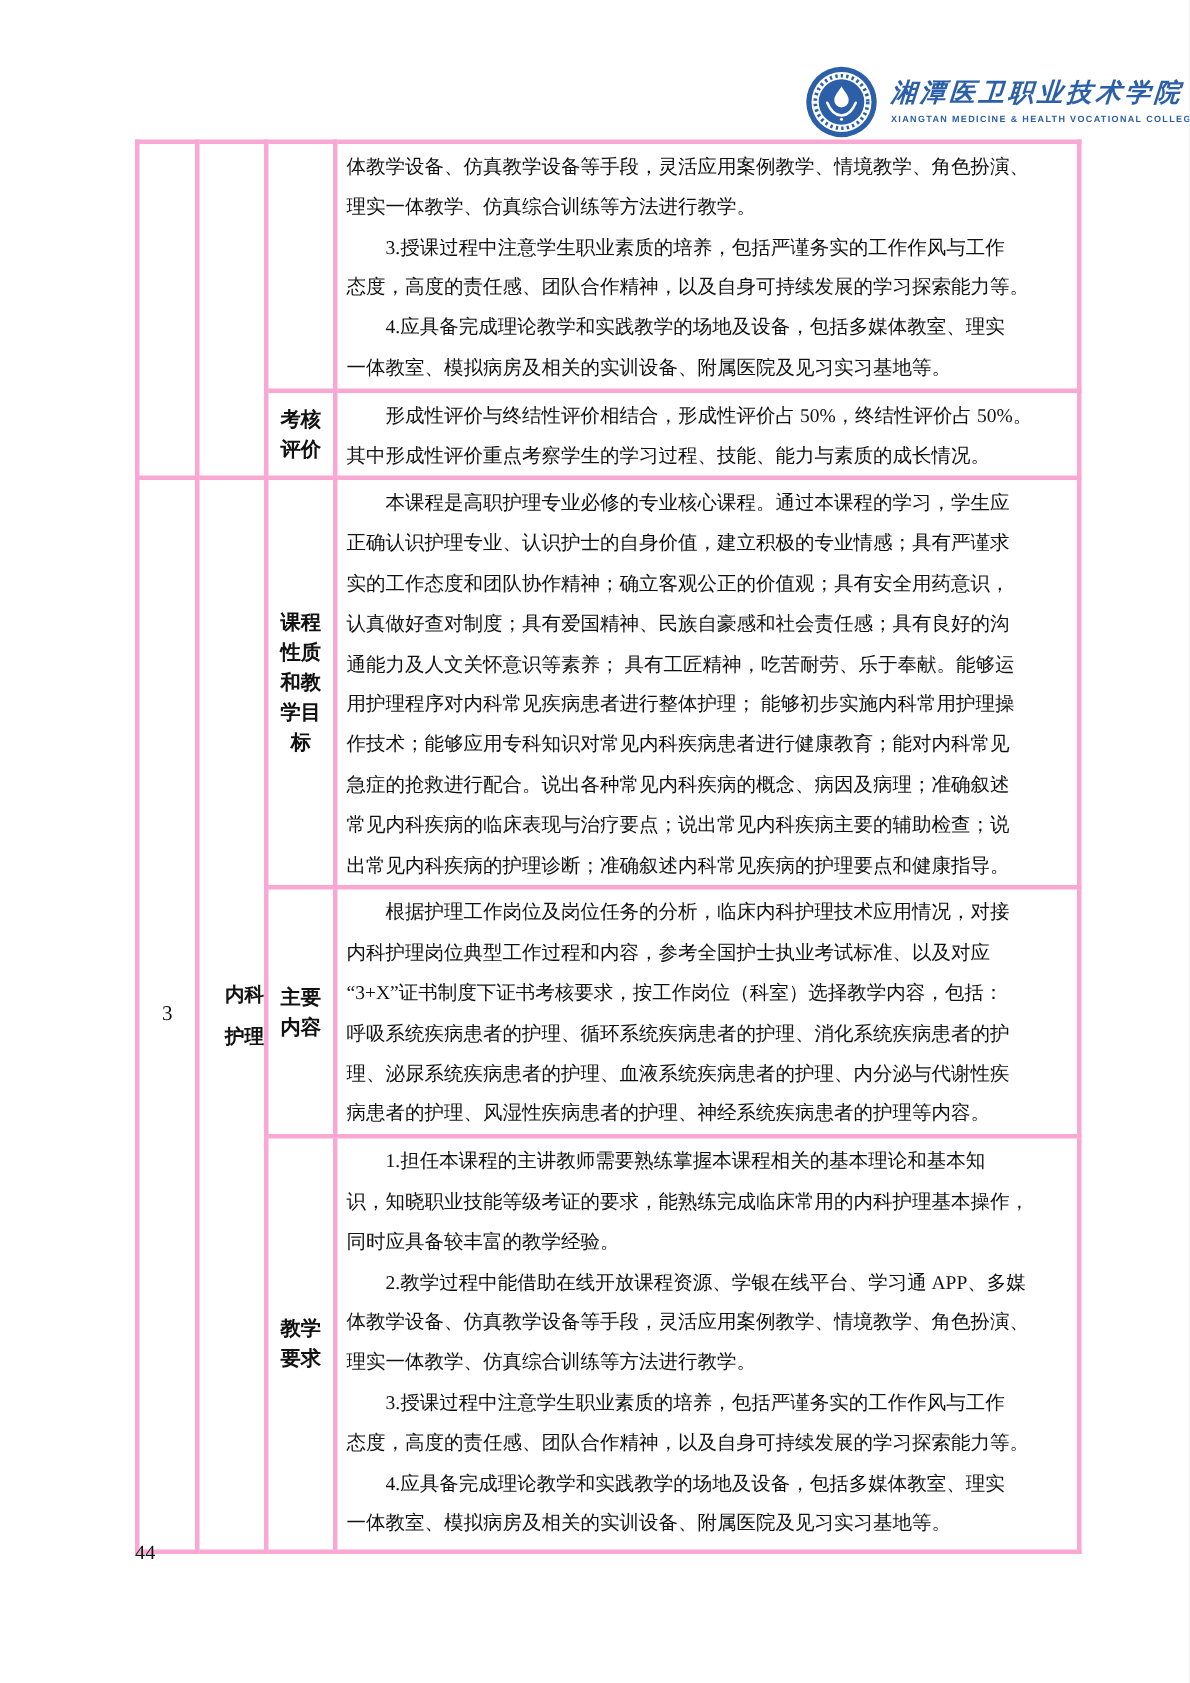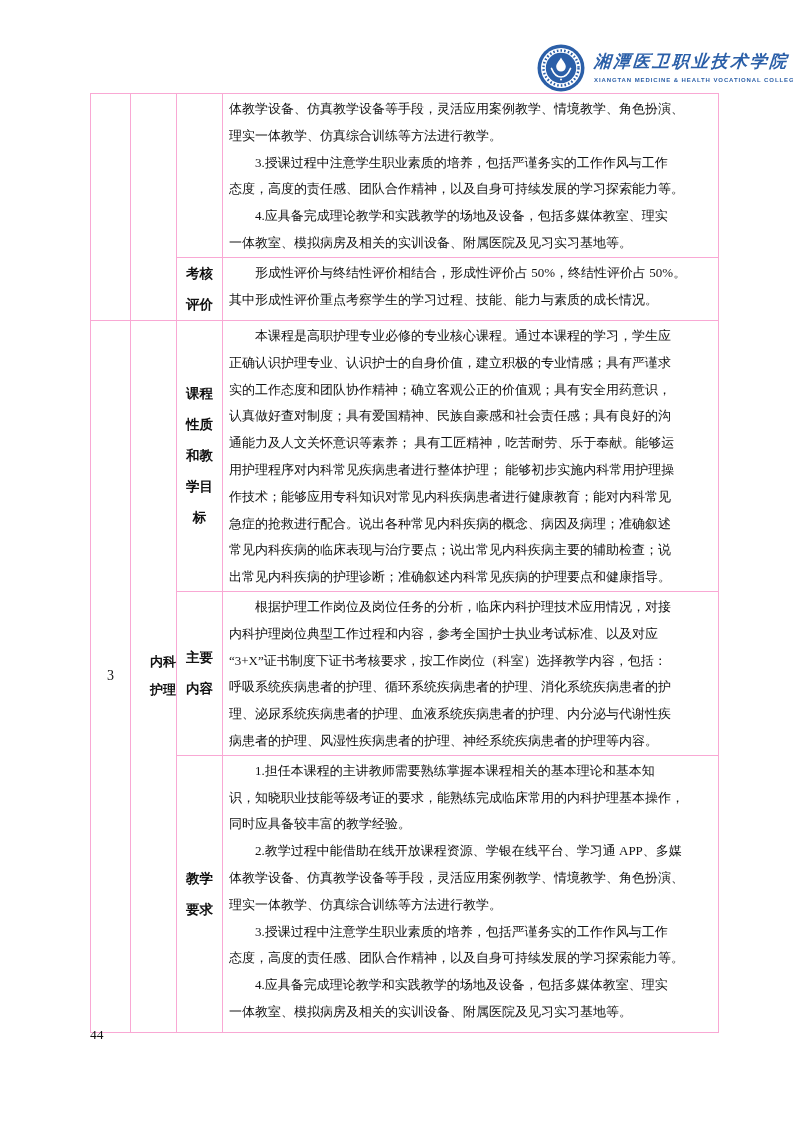--- a/index.html
+++ b/index.html
@@ -20,34 +20,34 @@
   .brand-en{
     font-family:"Liberation Sans","DejaVu Sans",sans-serif;
     font-size:6px;font-weight:bold;letter-spacing:0.9px;margin-top:4px;
     color:#2b5fa8;white-space:nowrap;
   }
   
   table.doc{
     position:absolute;left:90px;top:93px;width:628px;
     border-collapse:collapse;table-layout:fixed;
   }
-  table.doc td{border:1px solid #f9a8d4;padding:0;overflow:hidden;}
+  table.doc td{border:3px solid #f9a8d4;padding:0;overflow:hidden;}
   td.idx{
     width:40px;text-align:center;vertical-align:middle;
     font-size:14px;font-family:"Liberation Serif",serif;
   }
   td.course{
     width:46px;text-align:right;vertical-align:middle;
     font-family:"Liberation Sans","DejaVu Sans",sans-serif;
     font-weight:bold;font-size:13px;line-height:28px;white-space:pre;
   }
   td.label{
     width:46px;text-align:center;vertical-align:middle;
     font-family:"Liberation Sans","DejaVu Sans",sans-serif;
-    font-weight:bold;font-size:13.5px;line-height:31px;white-space:pre;
+    font-weight:bold;font-size:13.5px;line-height:20px;white-space:pre;
   }
   td.content{vertical-align:top;}
   td.content .txt{
     font-family:"Liberation Serif","DejaVu Serif",serif;
     font-size:13px;line-height:26.8px;white-space:pre;
     padding:2px 5px 0 6px;overflow:hidden;
   }
   tr.hA{height:164px;} tr.hB{height:58px;}
   tr.hC{height:270px;} tr.hD{height:160px;} tr.hE{height:277px;}
   

